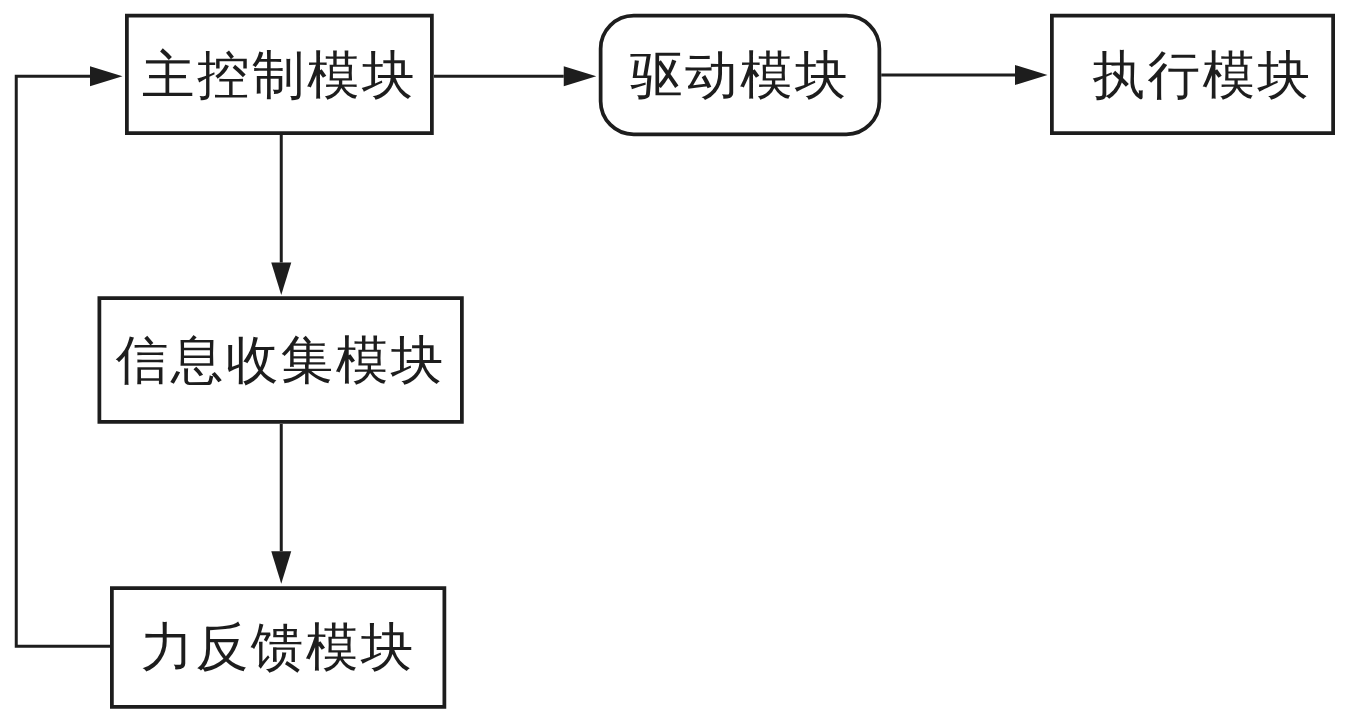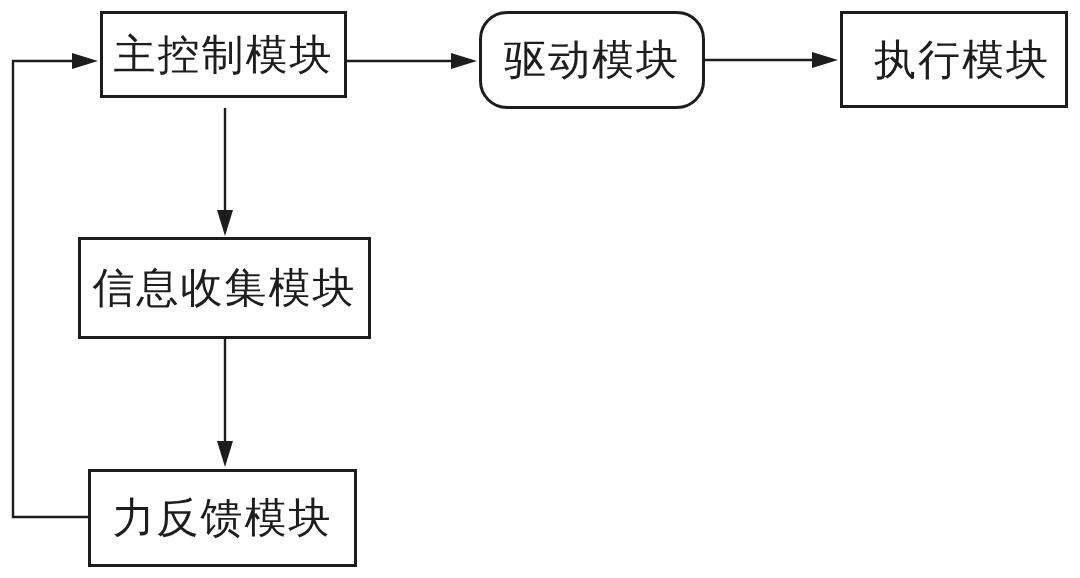--- a/index.html
+++ b/index.html
@@ -46,21 +46,21 @@
       <polyline points="705,60 812,60" fill="none" stroke="#1d1d1d" stroke-width="2.4"></polyline>
       <polygon points="838,60 812,68 812,52" fill="#1d1d1d"></polygon>
       <polyline points="225,108 225,210" fill="none" stroke="#1d1d1d" stroke-width="2.4"></polyline>
       <polygon points="225,236 217,210 233,210" fill="#1d1d1d"></polygon>
       <polyline points="225,339 225,441" fill="none" stroke="#1d1d1d" stroke-width="2.4"></polyline>
       <polygon points="225,467 217,441 233,441" fill="#1d1d1d"></polygon>
       <polyline points="88,517 13,517 13,61 72,61" fill="none" stroke="#1d1d1d" stroke-width="2.4"></polyline>
       <polygon points="98,61 72,69 72,53" fill="#1d1d1d"></polygon>
     </svg>
 
-  <div class="node" style="left: 100px; top: 11px; width: 247px; height: 87px; border-color: rgb(29, 29, 29); color: rgb(29, 29, 29);">
+  <div class="node" style="left: 100px; top: 11px; width: 247px; height: 97px; border-color: rgb(29, 29, 29); color: rgb(29, 29, 29);">
     <span>主控制模块</span>
   </div>
   <div class="node" style="left: 479px; top: 11px; width: 226px; height: 98px; border-color: rgb(29, 29, 29); color: rgb(29, 29, 29); border-radius: 28px;">
     <span>驱动模块</span>
   </div>
   <div class="node" style="left: 840px; top: 11px; width: 228px; height: 97px; border-color: rgb(29, 29, 29); color: rgb(29, 29, 29); padding-left: 16px;">
     <span>执行模块</span>
   </div>
   <div class="node" style="left: 88px; top: 469px; width: 269px; height: 98px; border-color: rgb(29, 29, 29); color: rgb(29, 29, 29);">
     <span>力反馈模块</span>

